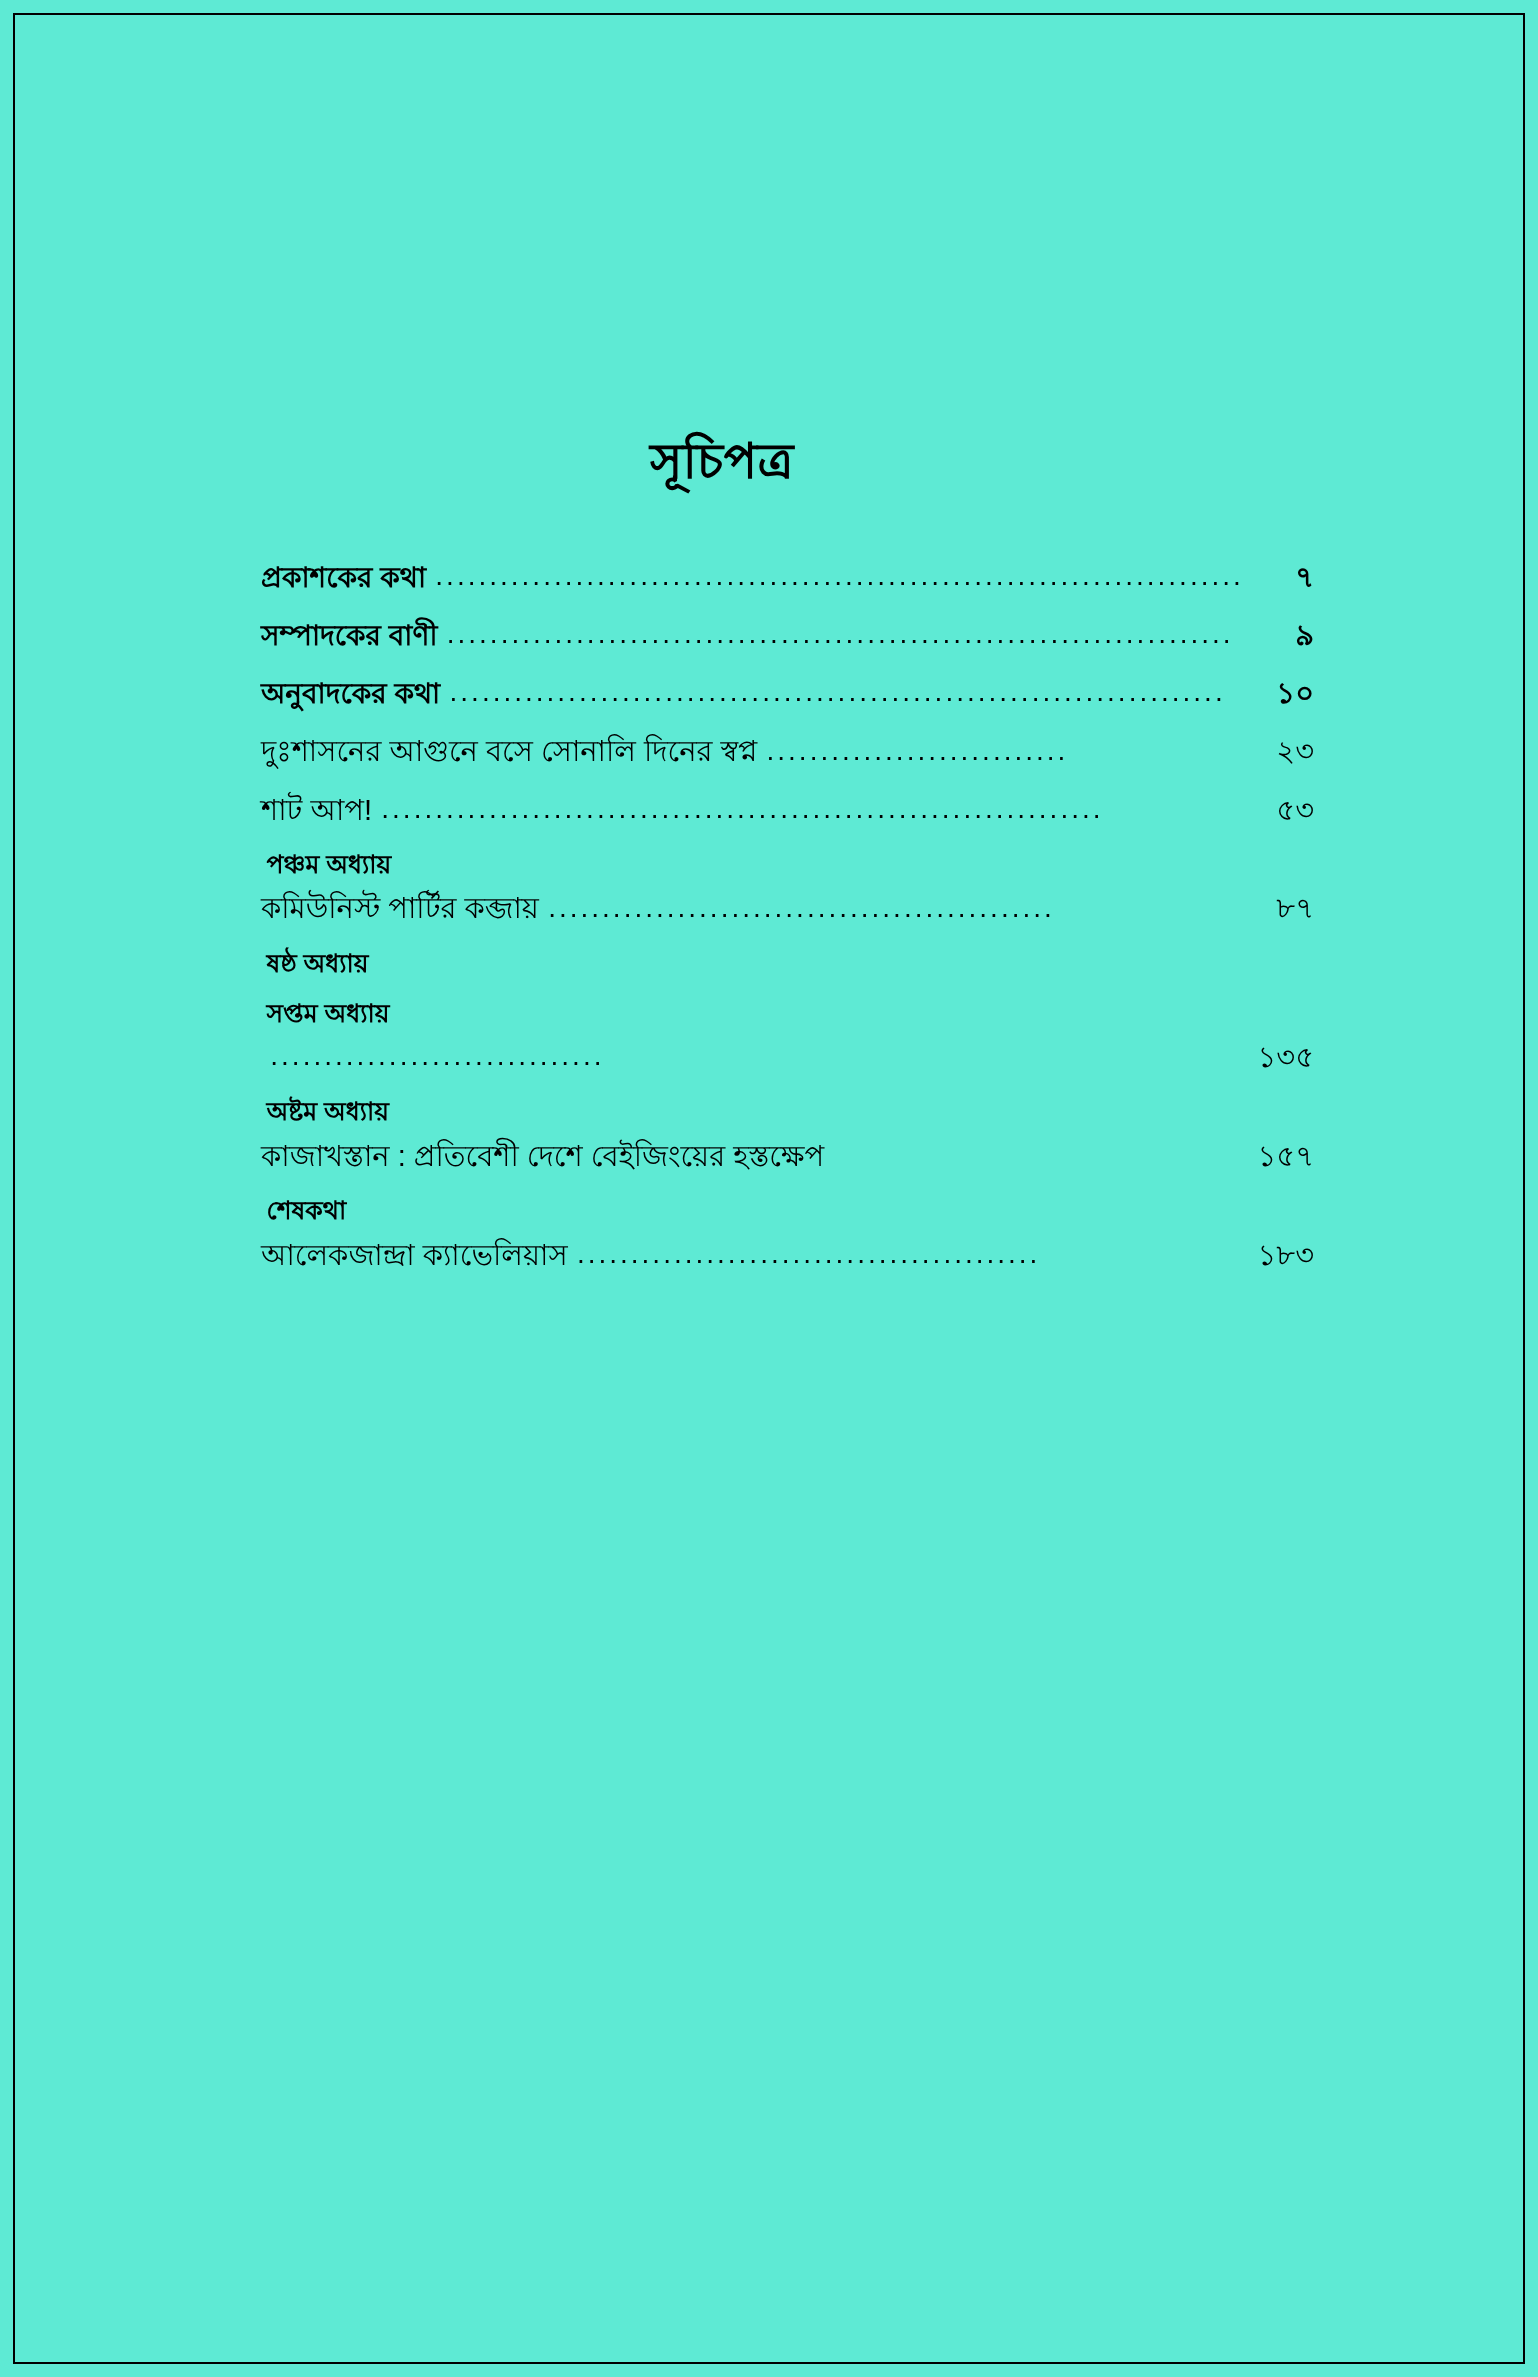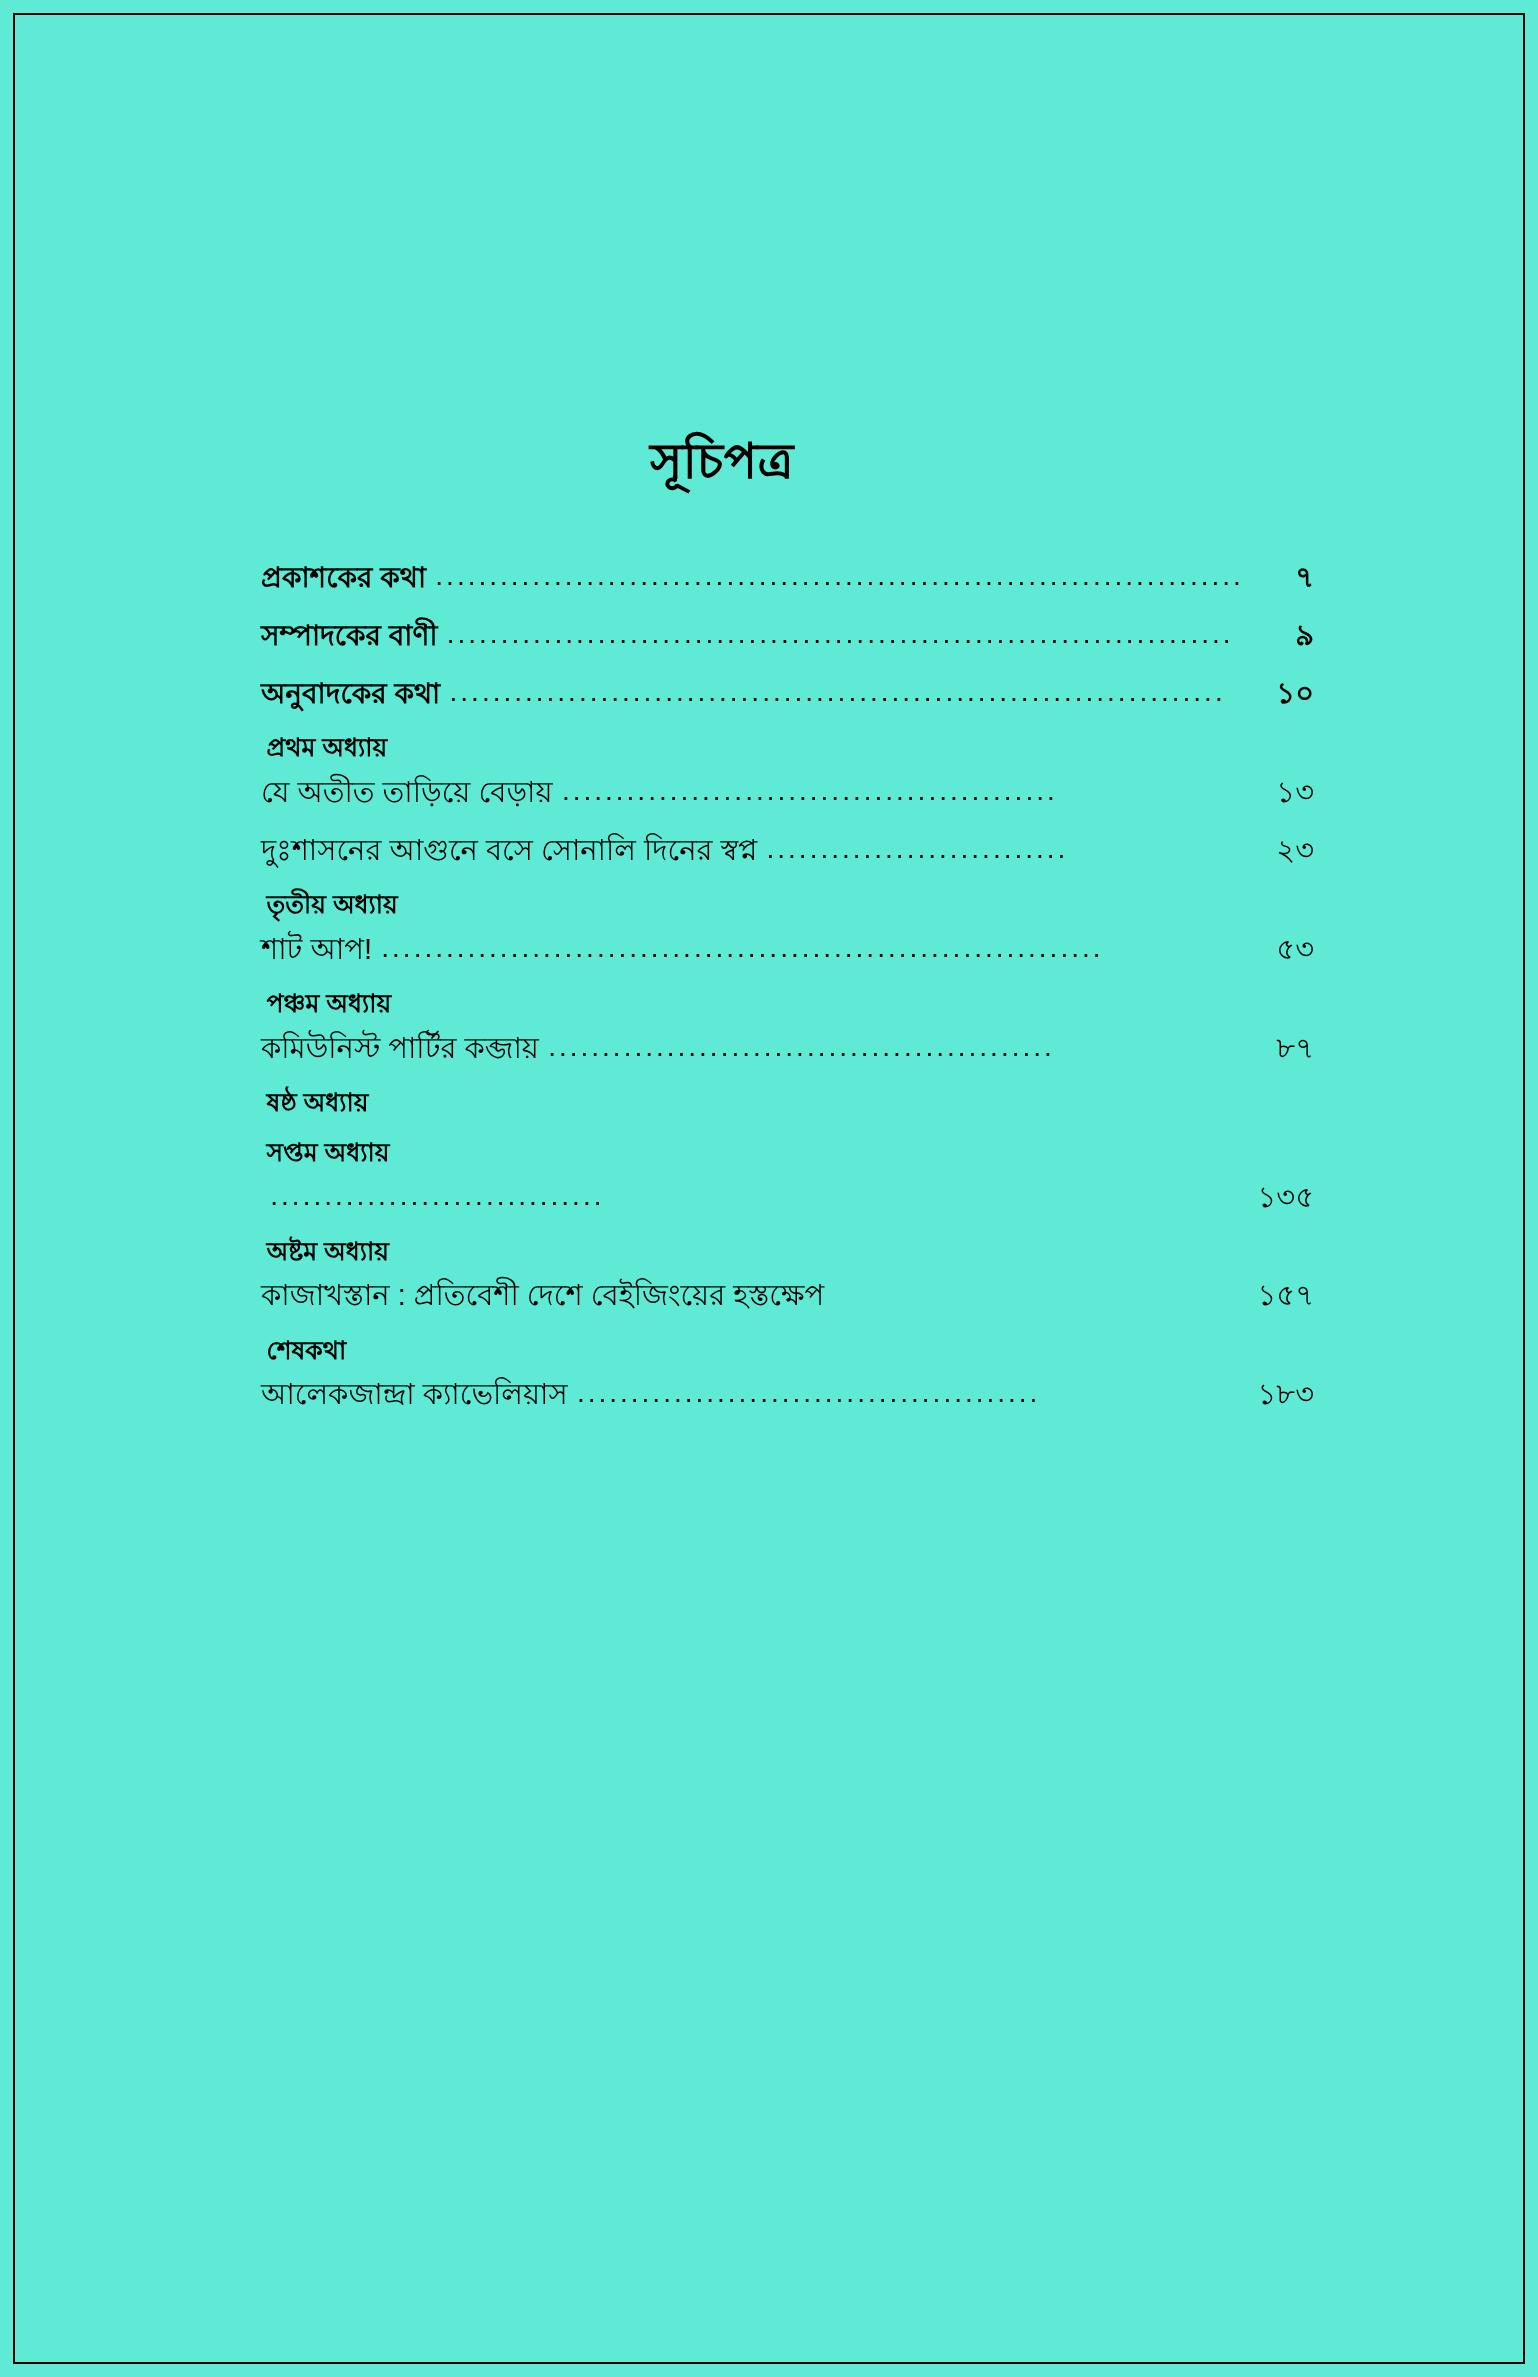--- a/index.html
+++ b/index.html
@@ -130,39 +130,30 @@
       </li>
 
       <li class="entry">
         <div class="row bold">
           <span class="label">অনুবাদকের কথা</span>
           <span class="dots">........................................................................</span>
           <span class="page-num">১০</span>
         </div>
       </li>
 
-      <li class="entry">
-        <div class="chapter-label">প্রথম অধ্যায়</div>
-        <div class="row">
-          <span class="label">যে অতীত তাড়িয়ে বেড়ায়</span>
-          <span class="dots">..............................................</span>
-          <span class="page-num">১৩</span>
-        </div>
-      </li>
 
       <li class="entry">
         <div class="row">
           <span class="label">দুঃশাসনের আগুনে বসে সোনালি দিনের স্বপ্ন</span>
           <span class="dots">............................</span>
           <span class="page-num">২৩</span>
         </div>
       </li>
 
       <li class="entry">
-        <div class="chapter-label">তৃতীয় অধ্যায়</div>
         <div class="row">
           <span class="label">শাট আপ!</span>
           <span class="dots">...................................................................</span>
           <span class="page-num">৫৩</span>
         </div>
       </li>
 
 
       <li class="entry">
         <div class="chapter-label">পঞ্চম অধ্যায়</div>

